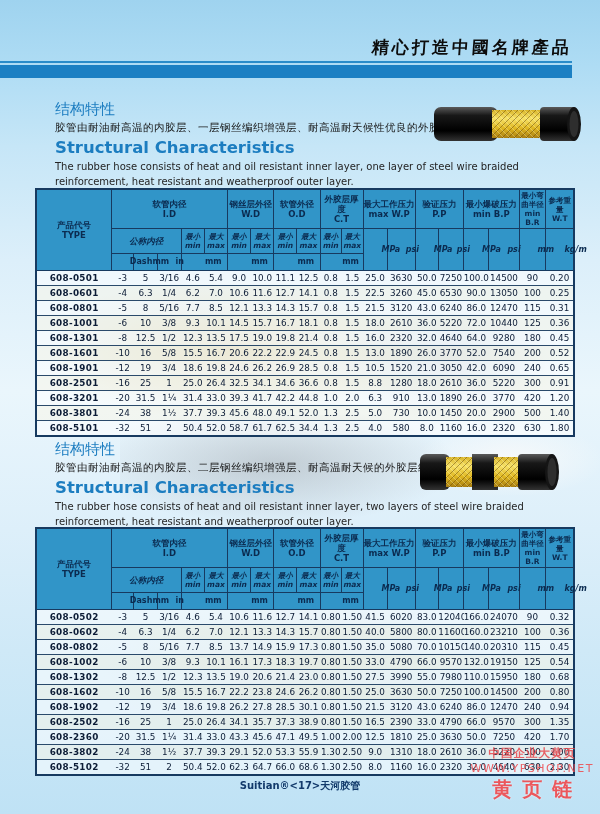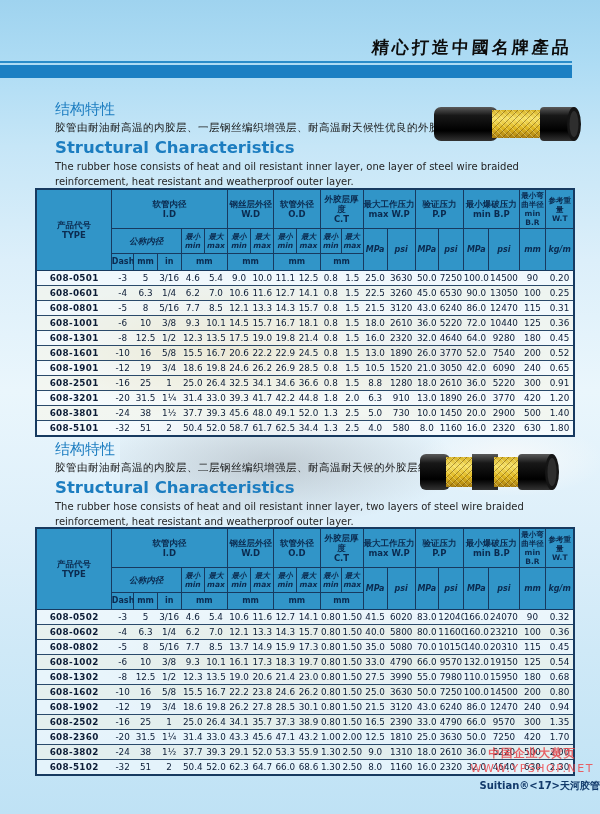--- a/index.html
+++ b/index.html
@@ -22,33 +22,33 @@
   
   .hose{position:absolute;z-index:2;}
   
   .table-wrap{position:absolute;left:35px;width:540px;z-index:2;}
   table.spec{border-collapse:collapse;table-layout:fixed;width:100%;border:2px solid #173a60;}
   table.spec thead th{
     background:#3195c8;border:1px solid #173a60;color:#0b2b50;
     font-weight:bold;font-size:8.5px;line-height:1.2;padding:1px 0;text-align:center;
   }
   table.spec thead th.small{font-size:7.5px;}
-  table.spec thead th.unit{font-size:8px;}
+  table.spec thead th.unit{font-size:8px;padding-left:18px;}
   table.spec thead tr.r1 th{height:36px;}
   table.spec thead tr.r2 th{height:22px;font-style:italic;}
   table.spec thead tr.r3 th{height:14px;}
   table.spec tbody td{
     border-bottom:1px solid #2a4a6b;font-size:8.8px;color:#0c1c36;
     text-align:center;padding:2px 0;background:rgba(255,255,255,0.55);
     white-space:nowrap;overflow:hidden;
   }
   table.spec tbody tr:nth-child(even) td{background:rgba(250,246,232,0.55);}
   table.spec tbody td.type{font-weight:bold;letter-spacing:0.3px;}
   
-  .brand{position:absolute;top:779px;left:0;width:100%;text-align:right;font-size:10px;font-weight:bold;color:#123a6b;z-index:2;}
+  .brand{position:absolute;top:779px;left:0;width:100%;text-align:center;font-size:10px;font-weight:bold;color:#123a6b;z-index:2;}
   .watermark{position:absolute;right:6px;top:746px;text-align:center;z-index:3;}
   .wm1{font-size:11.5px;font-weight:bold;color:rgba(232,70,76,0.85);letter-spacing:1px;margin:0;}
   .wm2{font-size:11px;font-weight:normal;color:rgba(236,80,84,0.9);letter-spacing:1.5px;margin:1px 0;}
   .wm3{font-size:20px;font-weight:bold;color:rgba(235,70,74,0.9);letter-spacing:10px;margin:1px 0 0 10px;text-shadow:0 0 2px rgba(255,255,255,0.8);}
 </style>
 </head>
 <body>
 
 <div class="ghost" style="left:60px;top:280px;width:380px;height:140px;background:radial-gradient(ellipse at 45% 50%,rgba(205,180,110,0.40),rgba(205,180,110,0) 70%);"></div>
 <div class="ghost" style="left:330px;top:300px;width:230px;height:120px;background:radial-gradient(ellipse at 50% 50%,rgba(140,150,160,0.25),rgba(140,150,160,0) 70%);"></div>
@@ -341,21 +341,21 @@
           <td class="type">608-3201</td>
           <td>-20</td>
           <td>31.5</td>
           <td>1¼</td>
           <td>31.4</td>
           <td>33.0</td>
           <td>39.3</td>
           <td>41.7</td>
           <td>42.2</td>
           <td>44.8</td>
-          <td>1.8</td>
+          <td>1.0</td>
           <td>2.0</td>
           <td>6.3</td>
           <td>910</td>
           <td>13.0</td>
           <td>1890</td>
           <td>26.0</td>
           <td>3770</td>
           <td>420</td>
           <td>1.20</td>
         </tr>
@@ -672,21 +672,21 @@
         <tr>
           <td class="type">608-2360</td>
           <td>-20</td>
           <td>31.5</td>
           <td>1¼</td>
           <td>31.4</td>
           <td>33.0</td>
           <td>43.3</td>
           <td>45.6</td>
           <td>47.1</td>
-          <td>43.2</td>
+          <td>49.5</td>
           <td>1.00</td>
           <td>2.00</td>
           <td>12.5</td>
           <td>1810</td>
           <td>25.0</td>
           <td>3630</td>
           <td>50.0</td>
           <td>7250</td>
           <td>420</td>
           <td>1.70</td>
@@ -736,13 +736,14 @@
           <td>2.30</td>
         </tr>
       </tbody>
     </table>
 </div>
 
 <div class="brand">Suitian®&lt;17&gt;天河胶管</div>
 <div class="watermark">
   <p class="wm1">中国企业大黄页</p>
   <p class="wm2">WWW.YPSHOP.NET</p>
+  <p class="wm3">黄页链</p>
 </div>
 
 </body></html>

